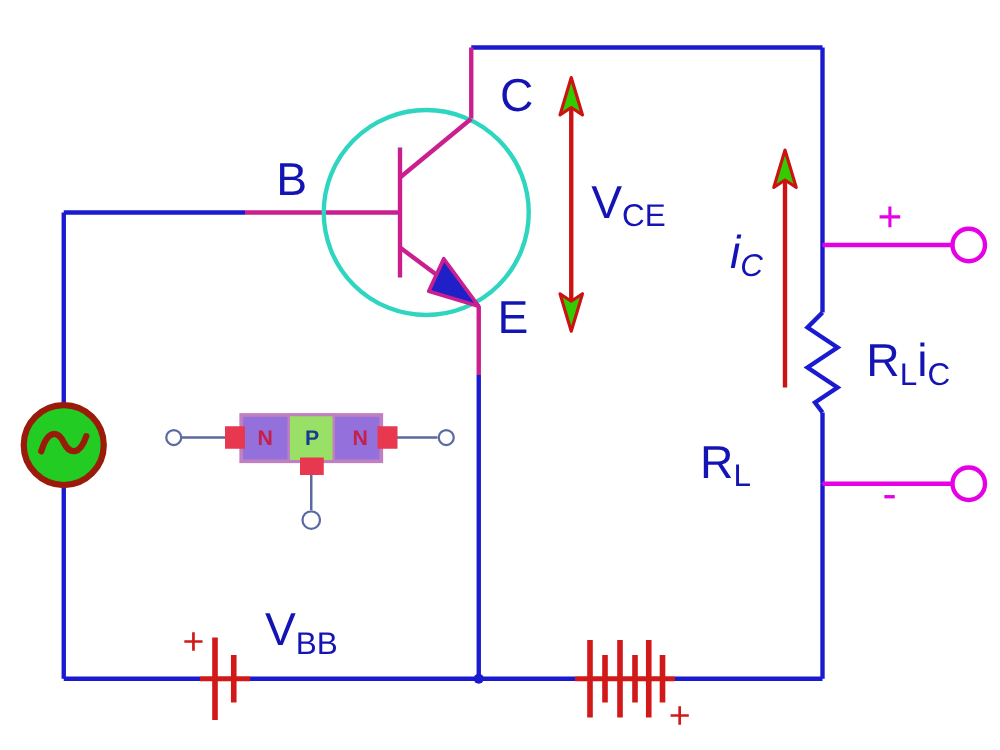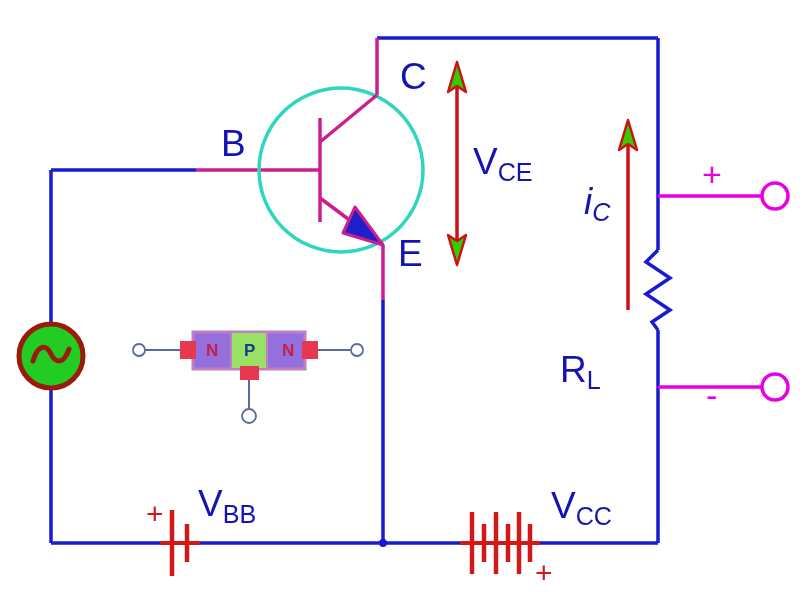--- a/index.html
+++ b/index.html
@@ -191,32 +191,32 @@
   <div class="lbl node-lbl" style="left:398px; top:235px;">E</div>
 
   <div class="lbl var-lbl" style="left:473px; top:143px;">
     <span>V</span><span class="sub">CE</span>
   </div>
 
   <div class="lbl var-lbl" style="left:584px; top:183px;font-style:italic;">
     <span>i</span><span class="sub">C</span>
   </div>
 
+  <div class="lbl var-lbl" style="left:693px; top:270px;">
+    <span>R</span><span class="sub">L</span><span>i</span><span class="sub">C</span>
+  </div>
 
   <div class="lbl var-lbl" style="left:560px; top:351px;">
     <span>R</span><span class="sub">L</span>
   </div>
 
-  <div class="lbl var-lbl" style="left:198px; top:485px;">
+  <div class="lbl var-lbl" style="left:212px; top:485px;">
     <span>V</span><span class="sub">BB</span>
   </div>
 
-  <div class="lbl var-lbl" style="left:551px; top:487px;">
-    <span>V</span><span class="sub">CC</span>
-  </div>
 
   <div class="sign sign-mag" style="left:702px; top:157px;">+</div>
   <div class="sign sign-mag" style="left:706px; top:378px;">-</div>
   <div class="sign sign-red" style="left:146px; top:499px;">+</div>
   <div class="sign sign-red" style="left:535px; top:558px;">+</div>
 
   <div class="npn-lbl npn-n" style="left:206px; top:342px;">N</div>
   <div class="npn-lbl npn-p" style="left:244px; top:342px;">P</div>
   <div class="npn-lbl npn-n" style="left:282px; top:342px;">N</div>
 

